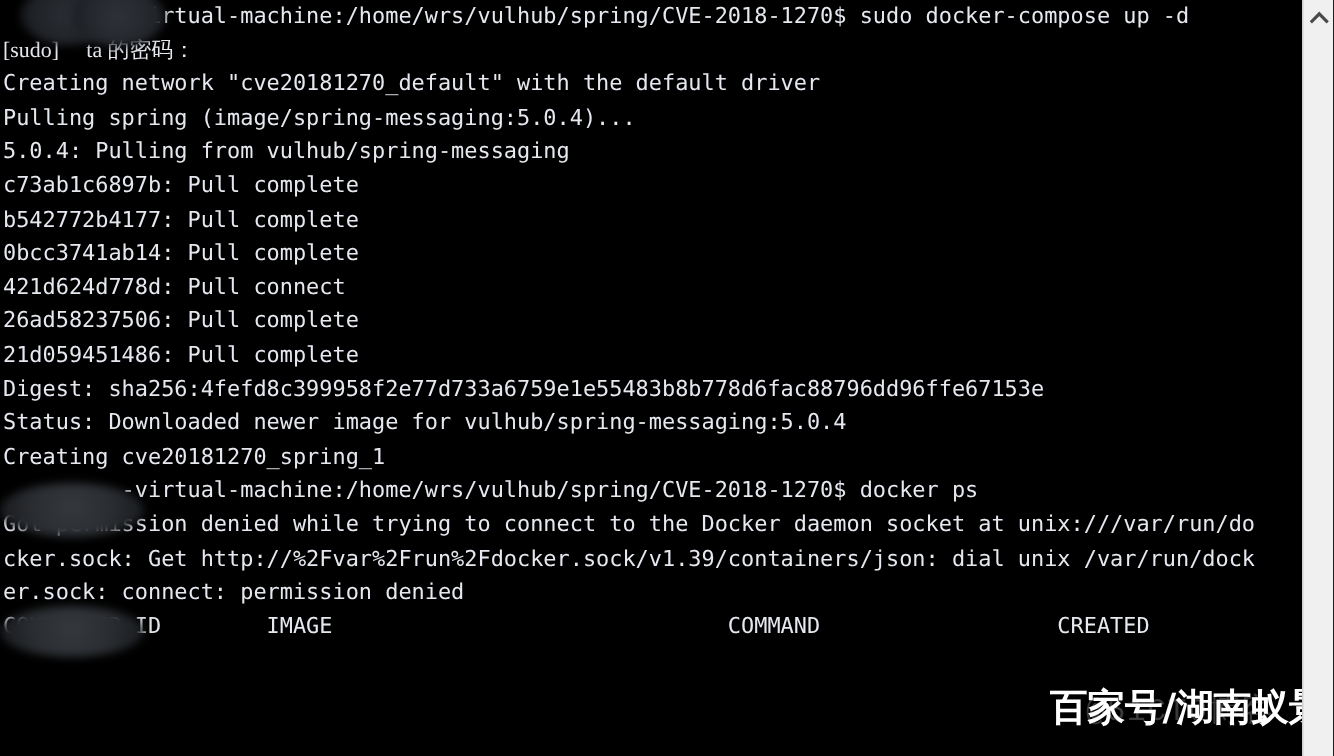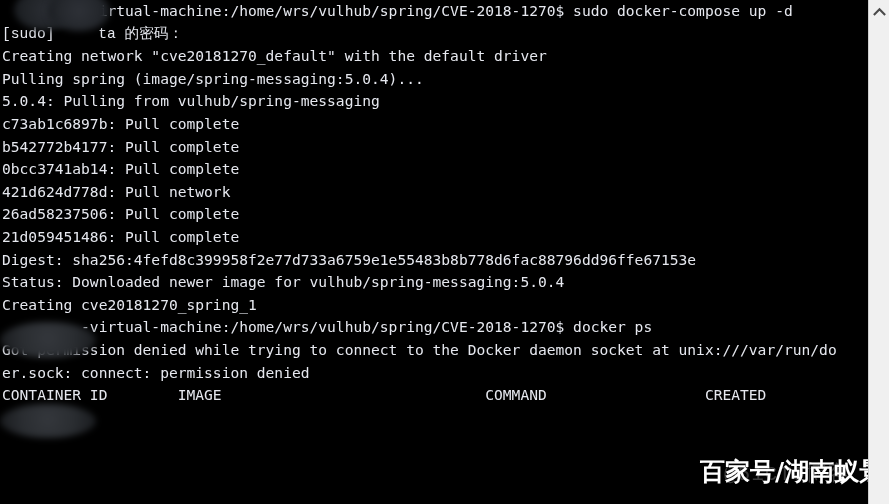--- a/index.html
+++ b/index.html
@@ -43,21 +43,21 @@
     font-size: 14.6px;
     line-height: 22.6px;
     height: 22.6px;
     color: #e6e8ef;
     letter-spacing: 0px;
     padding-left: 2px;
     overflow: hidden;
   }
 
   .term-line.cjk {
-    font-family: Liberation Mono, monospace;
+    font-family: Liberation Serif, serif;
   }
 
   
   .redact {
     position: absolute;
     border-radius: 50%;
     pointer-events: none;
     filter: blur(3px);
   }
   .redact.r1 {
@@ -155,28 +155,29 @@
   <div id="terminal-screen">
 
     <div class="term-line">         -virtual-machine:/home/wrs/vulhub/spring/CVE-2018-1270$ sudo docker-compose up -d</div>
     <div class="term-line cjk">[sudo]     ta 的密码：</div>
     <div class="term-line">Creating network "cve20181270_default" with the default driver</div>
     <div class="term-line">Pulling spring (image/spring-messaging:5.0.4)...</div>
     <div class="term-line">5.0.4: Pulling from vulhub/spring-messaging</div>
     <div class="term-line">c73ab1c6897b: Pull complete</div>
     <div class="term-line">b542772b4177: Pull complete</div>
     <div class="term-line">0bcc3741ab14: Pull complete</div>
-    <div class="term-line">421d624d778d: Pull network</div>
+    <div class="term-line">421d624d778d: Pull connect</div>
     <div class="term-line">26ad58237506: Pull complete</div>
     <div class="term-line">21d059451486: Pull complete</div>
     <div class="term-line">Digest: sha256:4fefd8c399958f2e77d733a6759e1e55483b8b778d6fac88796dd96ffe67153e</div>
     <div class="term-line">Status: Downloaded newer image for vulhub/spring-messaging:5.0.4</div>
     <div class="term-line">Creating cve20181270_spring_1</div>
     <div class="term-line">         -virtual-machine:/home/wrs/vulhub/spring/CVE-2018-1270$ docker ps</div>
     <div class="term-line">Got permission denied while trying to connect to the Docker daemon socket at unix:///var/run/do</div>
+    <div class="term-line">cker.sock: Get http://%2Fvar%2Frun%2Fdocker.sock/v1.39/containers/json: dial unix /var/run/dock</div>
     <div class="term-line">er.sock: connect: permission denied</div>
     <div class="term-line">CONTAINER ID        IMAGE                              COMMAND                  CREATED</div>
 
     <div class="redact r1"></div>
     <div class="redact r2"></div>
     <div class="redact r3"></div>
     <div class="redact r4"></div>
 
   </div>
 

